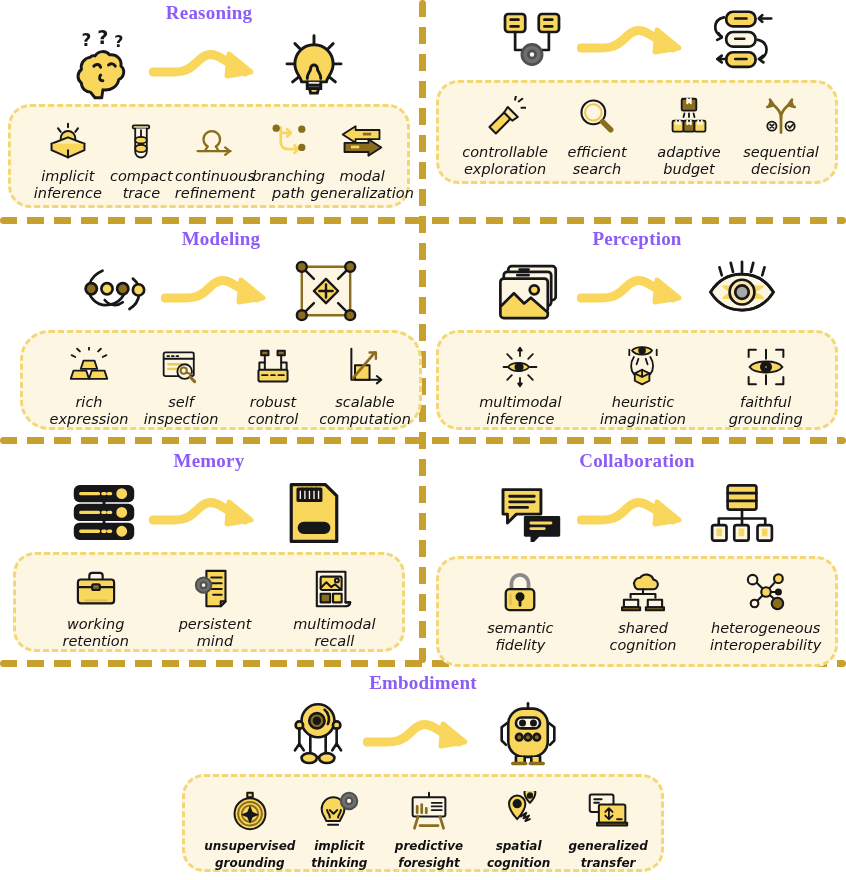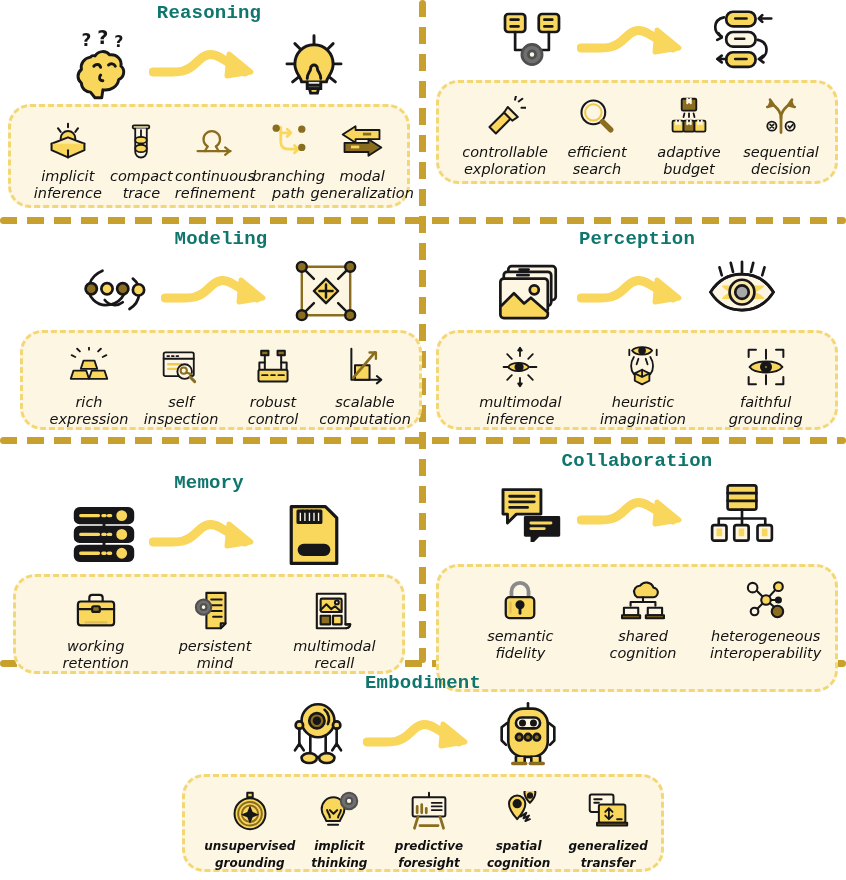--- a/index.html
+++ b/index.html
@@ -23,24 +23,24 @@
     position:absolute;top:0;width:7px;height:663px;left:419px;
     background-image:repeating-linear-gradient(to bottom,
         #c8a02e 0px,#c8a02e 17px,transparent 17px,transparent 27px);
     border-radius:4px;
   }
 
   
   .section{position:absolute;box-sizing:border-box;}
   .sec-title{
     text-align:center;
-    font-family:Liberation Mono, monospace;
+    font-family:Liberation Serif, serif;
     font-weight:bold;
     font-size:19px;
-    color:#0f766e;
+    color:#8b5cf6;
     letter-spacing:.2px;
     height:24px;
     line-height:22px;
   }
   .flowrow{
     position:relative;
     height:78px;
     display:flex;
     align-items:center;
     justify-content:center;
@@ -328,21 +328,21 @@
         <path d="M30 19l11 11-11 11-11-11z" fill="#f9d65c"></path>
         <path d="M30 24v12M24 30h12"></path>
         <circle cx="8" cy="8" r="4.5" fill="#8a6d1f"></circle>
             <circle cx="52" cy="8" r="4.5" fill="#8a6d1f"></circle>
         <circle cx="8" cy="52" r="4.5" fill="#8a6d1f"></circle>
             <circle cx="52" cy="52" r="4.5" fill="#8a6d1f"></circle>
       </g>
         </svg>
     </div>
   </div>
-  <div class="panel" style="margin:0 8px;height:100px;">
+  <div class="panel" style="margin:0 8px;height:100px;border-radius:29px;">
     <div class="cap">
       <div class="cap-ico">
         <svg viewBox="0 0 46 42" width="42" height="40">
             <g stroke="#17171a" stroke-width="2" fill="none" stroke-linejoin="round" stroke-linecap="round">
           <path d="M13 4l-3-3M23 2V-1M33 4l3-3M8 10L4 8M38 10l4-2"></path>
           <path d="M17 14h12l3 9H14z" fill="#f9d65c"></path>
           <path d="M6 25h14l3 9H3z" fill="#f9d65c"></path>
           <path d="M26 25h14l3 9H23z" fill="#f9d65c"></path>
         </g>
           </svg>
@@ -481,21 +481,21 @@
           <circle cx="23" cy="23" r="2" fill="#f9d65c"></circle>
         </g>
           </svg>
       </div>
       <div class="cap-label">faithful
 grounding</div>
     </div>
   </div>
 </div>
 
-<div class="section" style="left:0;top:472px;width:418px;height:208px;">
+<div class="section" style="left:0;top:450px;width:418px;height:208px;">
   <div class="sec-title">Memory</div>
   <div class="flowrow">
     <div class="flow-ico">
       <svg viewBox="0 0 60 56" width="68" height="62">
           <g stroke="#17171a" stroke-width="2.6" fill="none" stroke-linejoin="round" stroke-linecap="round">
         <rect x="4" y="4" width="52" height="13" rx="4" fill="#17171a"></rect>
         <rect x="4" y="21" width="52" height="13" rx="4" fill="#17171a"></rect>
         <rect x="4" y="38" width="52" height="13" rx="4" fill="#17171a"></rect>
         <path d="M9 10.5h16M9 27.5h16M9 44.5h16" stroke="#f9d65c" stroke-width="3"></path>
         <path d="M29 10.5h2M34 10.5h2M29 27.5h2M34 27.5h2M29 44.5h2M34 44.5h2" stroke="#f9d65c" stroke-width="3"></path>
@@ -602,21 +602,21 @@
         <rect x="4" y="39" width="13" height="14" rx="2" fill="#fdf6e3"></rect>
         <rect x="24" y="39" width="13" height="14" rx="2" fill="#fdf6e3"></rect>
         <rect x="45" y="39" width="13" height="14" rx="2" fill="#fdf6e3"></rect>
         <rect x="8" y="42" width="5" height="7" fill="#f9d65c" stroke="none"></rect>
         <rect x="28" y="42" width="5" height="7" fill="#f9d65c" stroke="none"></rect>
         <rect x="49" y="42" width="5" height="7" fill="#f9d65c" stroke="none"></rect>
       </g>
         </svg>
     </div>
   </div>
-  <div class="panel" style="margin:12px 8px;height:128px;">
+  <div class="panel" style="margin:4px 8px;height:111px;">
     <div class="cap">
       <div class="cap-ico">
         <svg viewBox="0 0 40 46" width="38" height="44">
             <g stroke="#17171a" stroke-width="2.4" fill="none" stroke-linejoin="round" stroke-linecap="round">
           <path d="M11 19v-6a9 9 0 0118 0v6" stroke="#8a8a8a" stroke-width="4"></path>
           <rect x="5" y="19" width="30" height="22" rx="4" fill="#f9d65c"></rect>
           <circle cx="20" cy="27" r="3.6" fill="#17171a"></circle>
           <path d="M20 30v6" stroke="#17171a" stroke-width="3"></path>
           <path d="M10 25v10" stroke="#e0be55"></path>
         </g>

